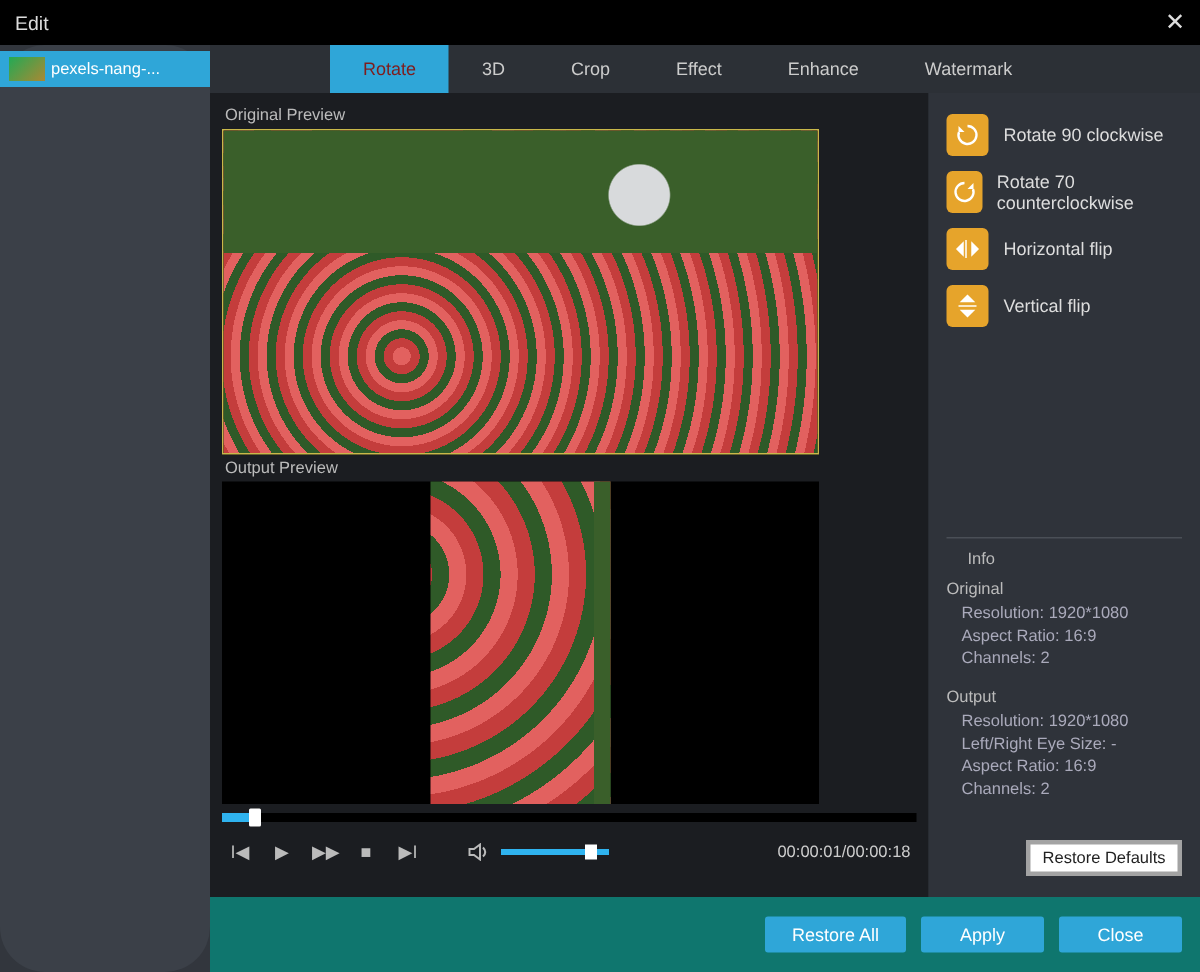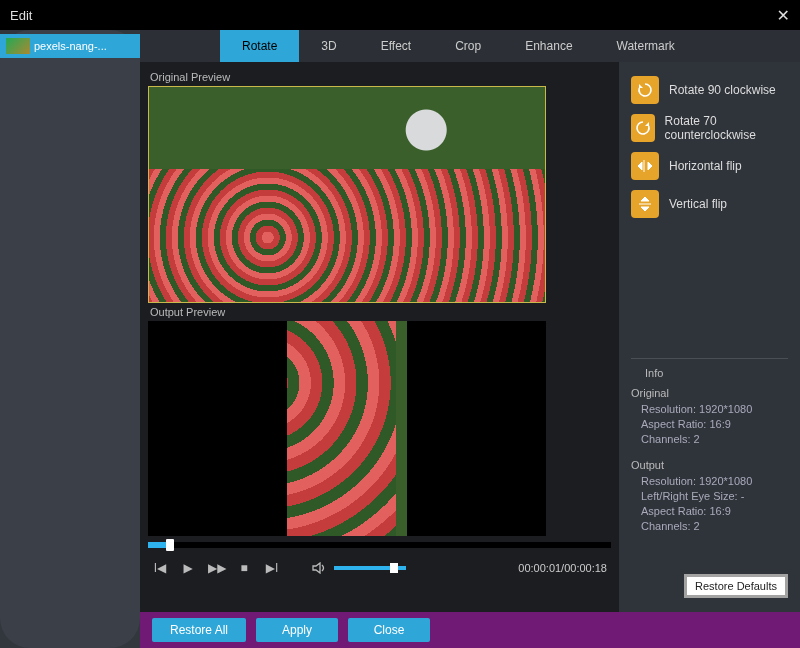--- a/index.html
+++ b/index.html
@@ -8,21 +8,21 @@
 .titlebar { height: 30px; background: #000000; display: flex; align-items: center; padding: 0 10px; justify-content: space-between; }
 .titlebar span.title { color: #ddd; font-size: 13px; }
 .close-x { color: #ddd; font-size: 16px; cursor: pointer; }
 .body { flex: 1; display: flex; }
 .sidebar { width: 140px; background: #3b4048; padding-top: 4px; border-radius: 30px; }
 .file-item { background: #2fa6d8; color: #fff; height: 24px; display: flex; align-items: center; padding: 0 6px; font-size: 11px; overflow: hidden; }
 .file-thumb { width: 24px; height: 16px; background: linear-gradient(135deg,#2a5,#a83); margin-right: 4px; flex: none; }
 .main { flex: 1; display: flex; flex-direction: column; background: #2c3036; }
 .tabs { height: 32px; display: flex; align-items: stretch; background: #2c3036; padding-left: 80px; }
 .tab { padding: 0 22px; display: flex; align-items: center; color: #ccc; font-size: 12px; cursor: pointer; }
-.tab.active { background: #2fa6d8; color: #000000; }
+.tab.active { background: #2fa6d8; color: #7f1d1d; }
 .content { flex: 1; display: flex; }
 .preview-col { width: 479px; padding: 6px 8px; background: #1b1d21; display: flex; flex-direction: column; }
 .preview-label { font-size: 11px; color: #bbb; padding: 3px 0 3px 2px; }
 .orig-preview { width: 398px; height: 217px; border: 1px solid #c9b84a; position: relative; background:#000; overflow:hidden; }
 .out-preview { width: 398px; height: 215px; background: #000; display: flex; justify-content: center; position: relative; overflow:hidden; }
 .out-inner { width: 120px; height: 215px; overflow:hidden; }
 
 .nature { position:absolute; inset:0; background:
   radial-gradient(circle at 70% 20%, #d8dadc 0 20px, transparent 21px),
   linear-gradient(#3a5f2a 0 38%, transparent 38%),
@@ -40,21 +40,21 @@
 .time { margin-left:auto; font-size:11px; color:#ccc; }
 .right-col { flex:1; background:#2f333a; padding:14px 12px; display:flex; flex-direction:column; }
 .tool-row { display:flex; align-items:center; gap:10px; margin-bottom:10px; cursor:pointer; }
 .tool-icon { width:28px; height:28px; background:#e6a42b; border-radius:4px; display:flex; align-items:center; justify-content:center; color:#fff; font-size:13px; }
 .tool-label { color:#ddd; font-size:12px; }
 .info { margin-top:130px; font-size:11px; color:#9aa; }
 .info hr { border:none; border-top:1px solid #4a4f56; margin-bottom:6px; }
 .info .hdr { color:#bbb; margin:8px 0 4px 0; font-size:11px; }
 .info .row { color:#aab; margin:3px 0 3px 10px; }
 .restore-def { align-self:flex-end; margin-top:auto; background:#fff; color:#222; border:3px solid #a3a3a3; padding:3px 8px; font-size:11px; cursor:pointer; }
-.footer { height:36px; background:#701a75; display:flex; align-items:center; justify-content:flex-start; gap:10px; padding:0 12px; }
+.footer { height:50px; background:#0f766e; display:flex; align-items:center; justify-content:flex-end; gap:10px; padding:0 12px; }
 .btn { background:#2fa6d8; color:#fff; border:none; padding:5px 18px; font-size:12px; cursor:pointer; border-radius:2px; min-width:82px; text-align:center; }
 svg { display:block; }
 </style>
 </head>
 <body>
 
 <div class="window">
   <div class="titlebar">
     <span class="title">Edit</span>
     <span class="close-x">✕</span>
@@ -68,24 +68,24 @@
     </div>
     <div class="main">
       <div class="tabs">
         <div class="tab active">
             <span>Rotate</span>
           </div>
         <div class="tab">
             <span>3D</span>
           </div>
         <div class="tab">
-            <span>Effect</span>
+            <span>Crop</span>
           </div>
         <div class="tab">
-            <span>Crop</span>
+            <span>Effect</span>
           </div>
         <div class="tab">
             <span>Enhance</span>
           </div>
         <div class="tab">
             <span>Watermark</span>
           </div>
       </div>
       <div class="content">
         <div class="preview-col">

